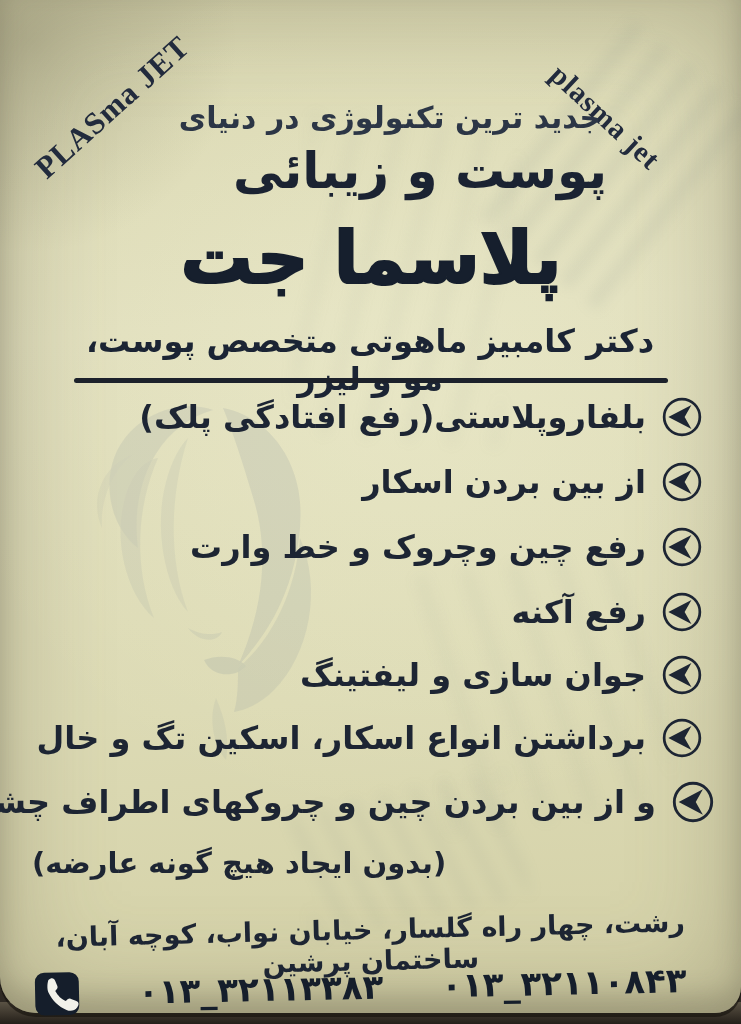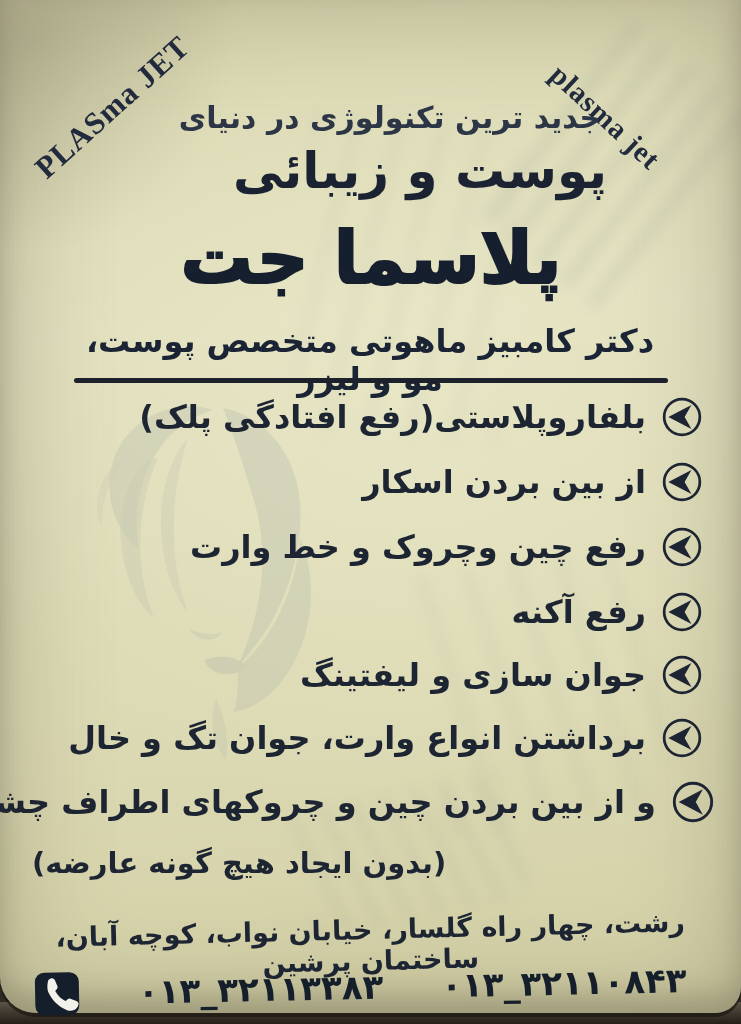--- a/index.html
+++ b/index.html
@@ -126,21 +126,21 @@
             <circle cx="20" cy="20" r="17" fill="none" stroke="#1d2533" stroke-width="2.6"></circle>
             <path d="M7 20 L29 8.5 L22.5 20 L29 31.5 Z" fill="#1d2533"></path>
           </svg>
         <span>جوان سازی و لیفتینگ</span>
       </div>
       <div class="service-row" style="top:717px">
         <svg class="bullet" width="42" height="42" viewBox="0 0 40 40">
             <circle cx="20" cy="20" r="17" fill="none" stroke="#1d2533" stroke-width="2.6"></circle>
             <path d="M7 20 L29 8.5 L22.5 20 L29 31.5 Z" fill="#1d2533"></path>
           </svg>
-        <span>برداشتن انواع وارت، جوان تگ و خال</span>
+        <span>برداشتن انواع اسکار، اسکین تگ و خال</span>
       </div>
       <div class="service-row" style="top:780px;right:26px">
         <svg class="bullet" width="44" height="44" viewBox="0 0 40 40">
             <circle cx="20" cy="20" r="17" fill="none" stroke="#1d2533" stroke-width="2.6"></circle>
             <path d="M7 20 L29 8.5 L22.5 20 L29 31.5 Z" fill="#1d2533"></path>
           </svg>
         <span>و از بین بردن چین و چروکهای اطراف چشم</span>
       </div>
     </div>
 

